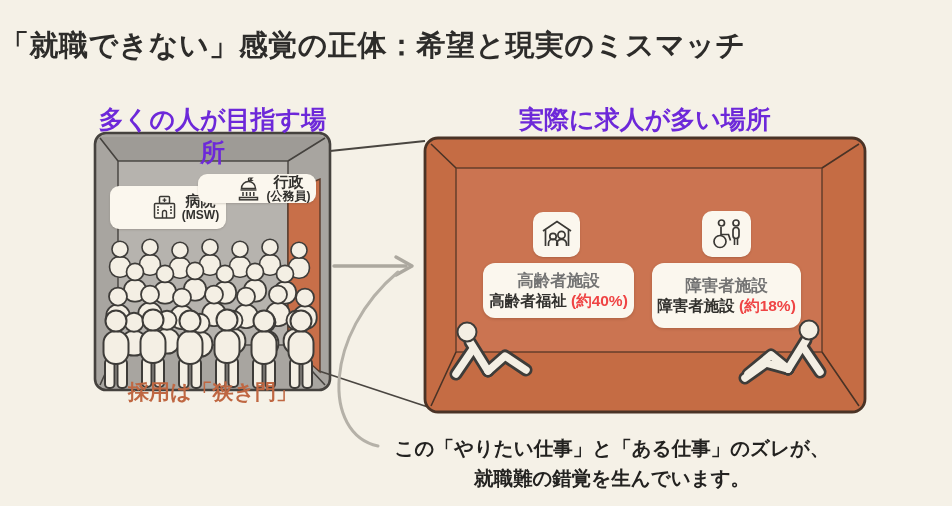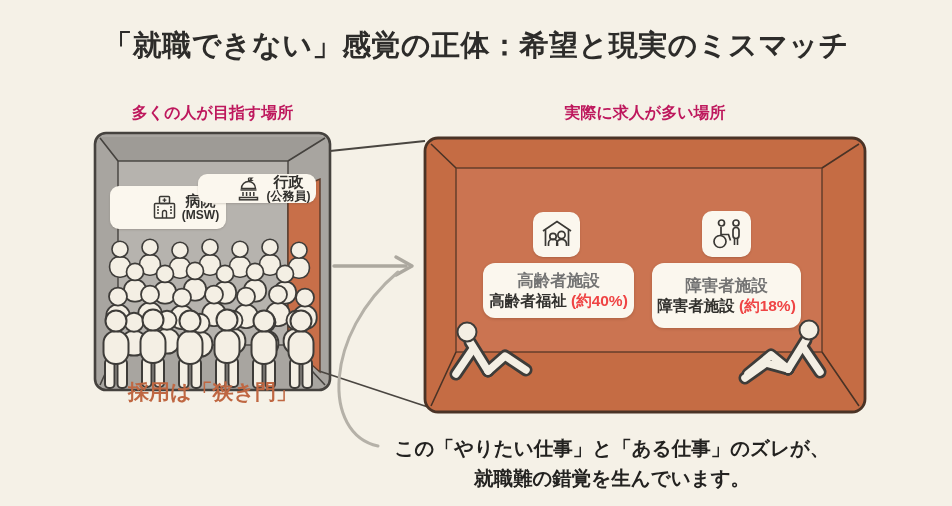--- a/index.html
+++ b/index.html
@@ -4,25 +4,25 @@
 <style>
   html,body{margin:0;padding:0;background:#e8e4da;}
   .canvas{
     position:relative;width:952px;height:506px;margin:0 auto;overflow:hidden;
     background:#f5f1e7;
     font-family:"Liberation Sans","DejaVu Sans",sans-serif;
     color:#2d2c2a;
   }
   .abs{position:absolute;}
   .title{
-    left:0;top:26px;width:952px;text-align:center;
+    left:0;top:26px;width:952px;
     font-size:29px;font-weight:bold;letter-spacing:.5px;color:#2d2c2a;
   }
   .section-header{
-    top:103px;text-align:center;font-size:16px;font-weight:bold;color:#be185d;
+    top:103px;text-align:center;font-size:25px;font-weight:bold;color:#6d28d9;
   }
   .header-left{left:95px;width:235px;}
   .header-right{left:425px;width:440px;}
   .scene{left:0;top:0;width:952px;height:506px;pointer-events:none;}
   
   .pill{
     display:flex;align-items:center;gap:6px;justify-content:center;
     background:#fbf7ee;border-radius:9px;box-shadow:0 1px 2px rgba(60,50,40,.18);
   }
   .pill-left1{left:110px;top:186px;width:80px;height:43px;padding-left:36px;}

